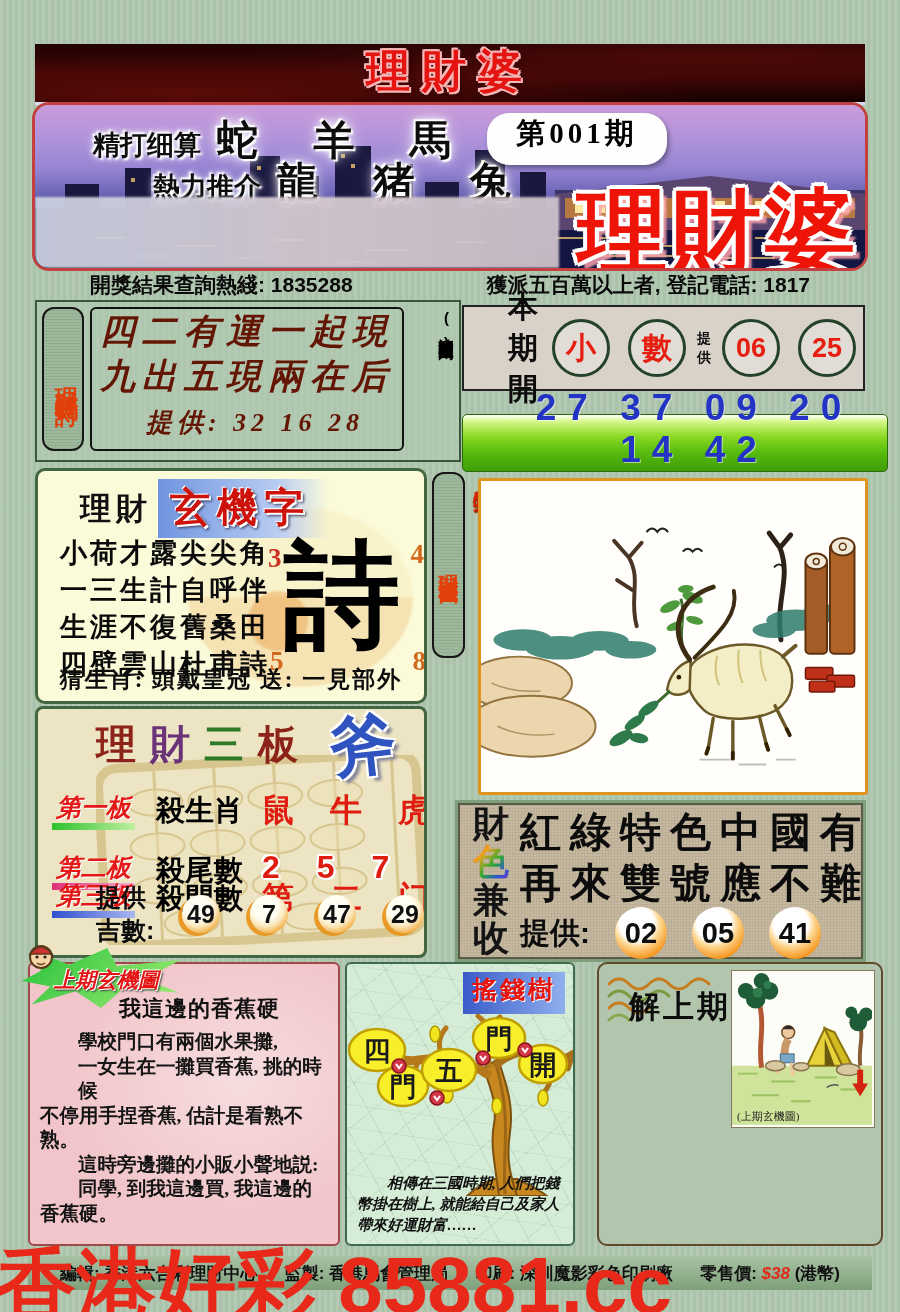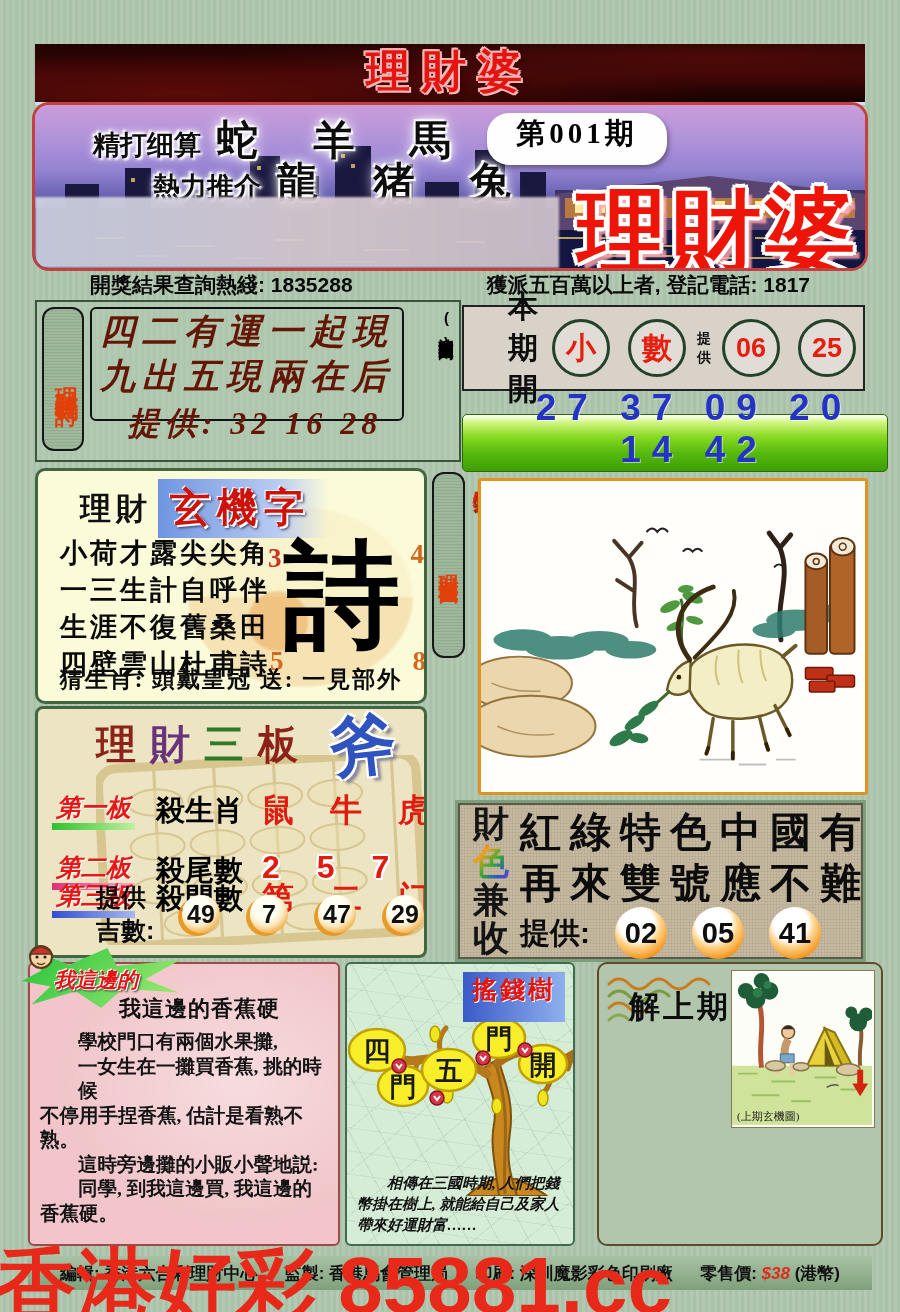--- a/index.html
+++ b/index.html
@@ -45,24 +45,24 @@
   .hotline{left:35px;top:271px;width:830px;display:flex;justify-content:space-between;
     padding:0 55px;box-sizing:border-box;font-size:21px;font-weight:bold;color:#0a0a0a;}
 
   
   .poem-box{left:35px;top:300px;width:422px;height:158px;border:2px solid #3a563c;background:rgba(178,202,178,.5);}
   .vstrip{background:#9db89b;border:2px solid #161616;border-radius:12px;
     background-image:repeating-linear-gradient(0deg,rgba(0,0,0,.07) 0 1px,rgba(0,0,0,0) 1px 3px);
     writing-mode:vertical-rl;text-orientation:upright;text-align:center;
     color:#e2400a;font-weight:bold;font-family:"Liberation Serif",serif;box-sizing:border-box;}
   .poem-strip{left:5px;top:5px;width:42px;height:144px;font-size:23px;letter-spacing:4px;}
-  .poem-inner{left:53px;top:5px;width:314px;height:114px;border:2px solid #111;border-radius:6px;
+  .poem-inner{left:53px;top:5px;width:314px;height:144px;border:2px solid #111;border-radius:6px;
     text-align:center;font-family:"Liberation Serif",serif;color:#641604;font-weight:bold;box-sizing:border-box;}
   .poem-line{font-size:35px;line-height:45px;font-style:italic;letter-spacing:7px;}
-  .poem-provide{font-size:32px;font-style:italic;line-height:48px;letter-spacing:5px;padding-left:16px;}
+  .poem-provide{font-size:26px;font-style:italic;line-height:48px;letter-spacing:5px;padding-left:16px;}
   .vnote{right:4px;top:7px;height:146px;writing-mode:vertical-rl;text-orientation:upright;
     font-size:15px;font-weight:bold;color:#000;letter-spacing:1px;}
 
   
   .draw-box{left:462px;top:305px;width:403px;height:86px;background:#d9d2c9;border:2px solid #222;
     display:flex;align-items:center;justify-content:center;gap:4px;box-sizing:border-box;}
   .draw-prefix{font-size:30px;font-weight:bold;letter-spacing:3px;color:#0c0c0c;margin-left:44px;}
   .zcircle{width:52px;height:52px;border:3px solid #24422a;border-radius:50%;flex:none;
     display:flex;align-items:center;justify-content:center;font-weight:bold;color:#e61e10;
     background:rgba(255,255,255,.22);margin:0 7px;}
@@ -174,21 +174,21 @@
     font-size:19.5px;line-height:24.5px;font-weight:bold;color:#141414;}
   .joke-lines .jl:nth-child(1),.joke-lines .jl:nth-child(2),
   .joke-lines .jl:nth-child(4),.joke-lines .jl:nth-child(5){padding-left:38px;}
 
   
   .tree-panel{left:345px;top:962px;width:230px;height:284px;background:#d5ecd7;
     border:2px solid #3f6b4f;border-radius:6px;overflow:hidden;box-sizing:border-box;
     background-image:repeating-linear-gradient(62deg,rgba(120,160,130,.22) 0 1px,rgba(0,0,0,0) 1px 27px),
       repeating-linear-gradient(-40deg,rgba(120,160,130,.18) 0 1px,rgba(0,0,0,0) 1px 33px),
       repeating-linear-gradient(8deg,rgba(120,160,130,.14) 0 1px,rgba(0,0,0,0) 1px 23px);}
-  .tree-banner{top:8px;right:8px;padding:1px 9px 16px 9px;
+  .tree-banner{top:8px;right:8px;padding:1px 9px 8px 9px;
     background:linear-gradient(90deg,#3a5bc8,#8fb0ee);font-family:"Liberation Serif",serif;
     font-size:25px;font-weight:900;color:#e8140c;letter-spacing:3px;text-shadow:1px 1px 0 #fff;}
   .tree-svg{left:0;top:0;}
   .tree-caption{left:10px;right:8px;bottom:8px;font-family:"Liberation Serif",serif;
     font-size:15px;font-weight:bold;font-style:italic;line-height:21px;text-indent:2em;color:#101010;}
 
   
   .last-panel{left:597px;top:962px;width:286px;height:284px;background:#b2c6ae;
     border:2px solid #5f4a2a;border-radius:10px;box-sizing:border-box;}
   .squiggle{left:6px;top:8px;}
@@ -477,21 +477,21 @@
   <div class="abs joke-panel">
     <div class="abs joke-badge">
       <div class="badge-burst"></div>
       <svg class="badge-face" width="34" height="34" viewBox="0 0 34 34">
         <circle cx="17" cy="19" r="11" fill="#f6d5a6" stroke="#5a3a1a" stroke-width="2"></circle>
         <path d="M6,16 Q17,2 28,16 Z" fill="#d03030" stroke="#5a3a1a" stroke-width="1.5"></path>
         <circle cx="13" cy="19" r="1.6" fill="#222"></circle>
           <circle cx="21" cy="19" r="1.6" fill="#222"></circle>
         <path d="M13,25 q4,3 8,0" stroke="#5a3a1a" stroke-width="1.5" fill="none"></path>
       </svg>
-      <div class="badge-text">我這邊的</div>
+      <div class="badge-text">上期玄機圖</div>
     </div>
     <div class="joke-title">我這邊的香蕉硬</div>
     <div class="joke-lines">
       <div class="jl">學校門口有兩個水果攤,</div>
       <div class="jl">一女生在一攤買香蕉, 挑的時候</div>
       <div class="jl">不停用手捏香蕉, 估計是看熟不熟。</div>
       <div class="jl">這時旁邊攤的小販小聲地説:</div>
       <div class="jl">同學, 到我這邊買, 我這邊的</div>
       <div class="jl">香蕉硬。</div>
     </div>

